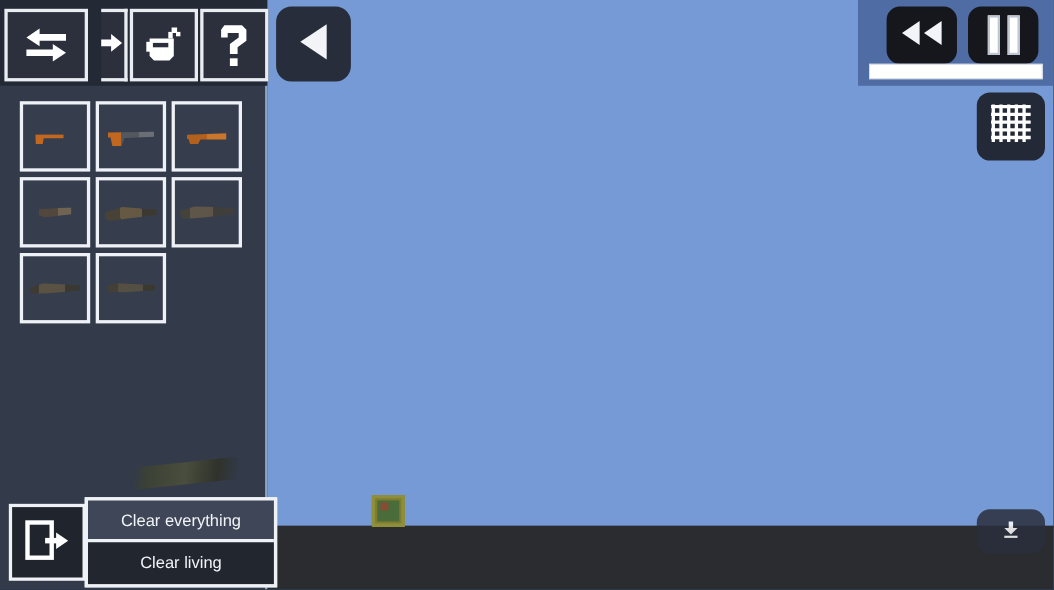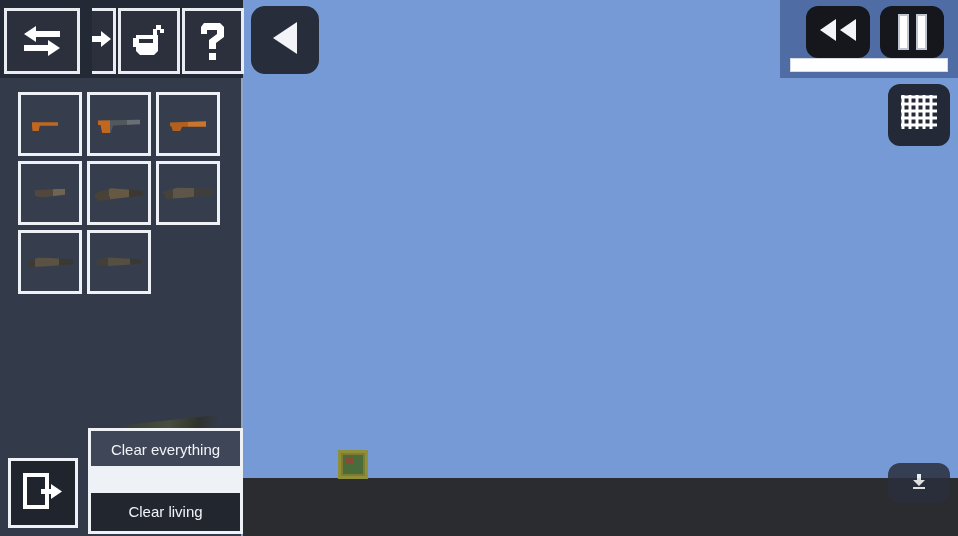--- a/index.html
+++ b/index.html
@@ -199,41 +199,41 @@
     box-sizing: border-box;
     background: #20242c;
     display: flex;
     align-items: center;
     justify-content: center;
   }
 
   
   #clear-stack {
     position: absolute;
-    left: 88px;
+    left: 77px;
     bottom: 2px;
-    width: 155px;
+    width: 175px;
     border: 3px solid #eef1f5;
     box-sizing: border-box;
     background: #eef1f5;
     padding: 0;
   }
   .clear-btn {
     display: block;
     width: 100%;
     height: 38px;
     line-height: 38px;
     text-align: center;
     color: #f1f4f8;
     font-size: 15px;
     box-sizing: border-box;
     border: none;
   }
   .clear-btn.everything { background: #3e4657; border-bottom: 3px solid #eef1f5; }
-  .clear-btn.living { background: #22262e; margin-top: 24px; }
+  .clear-btn.living { background: #22262e; }
 
   
   #collapse-btn {
     position: absolute;
     left: 251px;
     top: 6px;
     width: 68px;
     height: 68px;
     border-radius: 14px;
     background: #272d3a;

